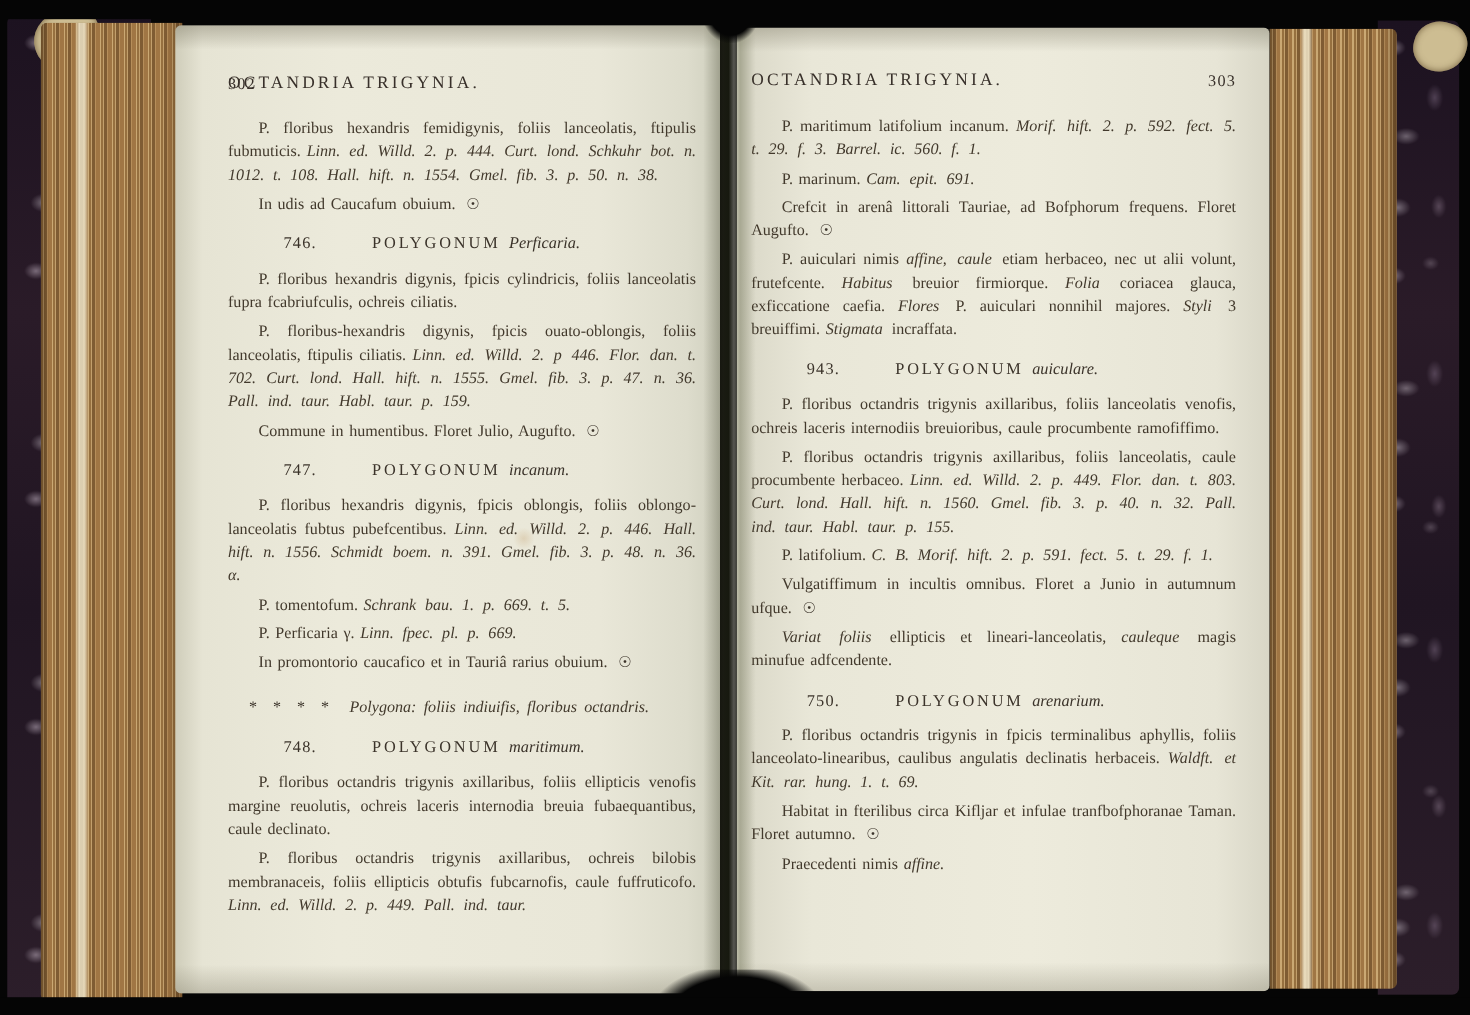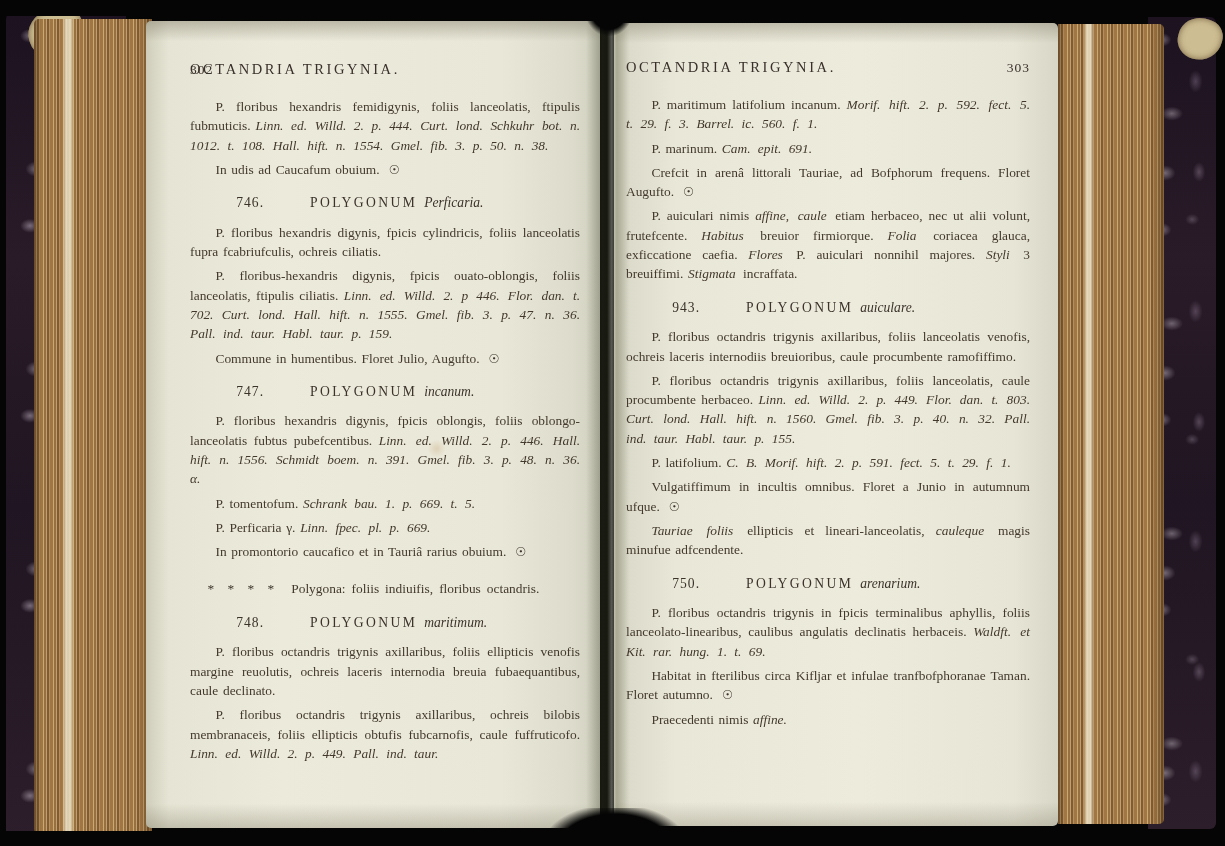--- a/index.html
+++ b/index.html
@@ -92,21 +92,21 @@
   .i{font-style:italic;word-spacing:.3em;}
   .species-heading{
     text-indent:3.4em;margin:14px 0 10px !important;
     font-size:13.6px;color:#3b332a;
   }
   .h-num{letter-spacing:1px;margin-right:12px;}
   .h-genus{letter-spacing:2.4px;margin-left:34px;}
   .h-species{font-style:italic;margin-left:7px;}
   .stars-line{margin:18px 0 10px !important;text-indent:1.3em;}
   .stars{letter-spacing:5px;margin-right:12px;color:#3b332a;}
-  .stars-text{word-spacing:.2em;}
+  .stars-text{font-style:italic;word-spacing:.2em;}
   .sun{
     font-family:"DejaVu Sans",sans-serif;
     font-size:12.5px;margin-left:9px;color:#3b332a;
   }
 </style>
 </head>
 <body>
 
 <div class="stage">
 
@@ -155,21 +155,21 @@
       <div class="page-body" id="right-page-body">
           <p class="para"><span class="r">P. maritimum latifolium incanum. </span><span class="i">Morif. hift. 2. p. 592. fect. 5. t. 29. f. 3. Barrel. ic. 560. f. 1.</span></p>
           <p class="para"><span class="r">P. marinum. </span><span class="i">Cam. epit. 691.</span></p>
           <p class="para"><span class="r">Crefcit in arenâ littorali Tauriae, ad Bofphorum frequens. Floret Augufto.</span><span class="sun">☉</span></p>
           <p class="para"><span class="r">P. auiculari nimis </span><span class="i">affine, caule </span><span class="r">etiam herbaceo, nec ut alii volunt, frutefcente. </span><span class="i">Habitus </span><span class="r">breuior firmiorque. </span><span class="i">Folia </span><span class="r">coriacea glauca, exficcatione caefia. </span><span class="i">Flores </span><span class="r">P. auiculari nonnihil majores. </span><span class="i">Styli </span><span class="r">3 breuiffimi. </span><span class="i">Stigmata </span><span class="r">incraffata.</span></p>
           <p class="species-heading"><span class="h-num">943.</span><span class="h-genus">POLYGONUM</span><span class="h-species">auiculare.</span></p>
           <p class="para"><span class="r">P. floribus octandris trigynis axillaribus, foliis lanceolatis venofis, ochreis laceris internodiis breuioribus, caule procumbente ramofiffimo.</span></p>
           <p class="para"><span class="r">P. floribus octandris trigynis axillaribus, foliis lanceolatis, caule procumbente herbaceo. </span><span class="i">Linn. ed. Willd. 2. p. 449. Flor. dan. t. 803. Curt. lond. Hall. hift. n. 1560. Gmel. fib. 3. p. 40. n. 32. Pall. ind. taur. Habl. taur. p. 155.</span></p>
           <p class="para"><span class="r">P. latifolium. </span><span class="i">C. B. Morif. hift. 2. p. 591. fect. 5. t. 29. f. 1.</span></p>
           <p class="para"><span class="r">Vulgatiffimum in incultis omnibus.  Floret a Junio in autumnum ufque.</span><span class="sun">☉</span></p>
-          <p class="para"><span class="i">Tauriae foliis </span><span class="r">ellipticis et lineari-lanceolatis, </span><span class="i">cauleque </span><span class="r">magis minufue adfcendente.</span></p>
+          <p class="para"><span class="i">Variat foliis </span><span class="r">ellipticis et lineari-lanceolatis, </span><span class="i">cauleque </span><span class="r">magis minufue adfcendente.</span></p>
           <p class="species-heading"><span class="h-num">750.</span><span class="h-genus">POLYGONUM</span><span class="h-species">arenarium.</span></p>
           <p class="para"><span class="r">P. floribus octandris trigynis in fpicis terminalibus aphyllis, foliis lanceolato-linearibus, caulibus angulatis declinatis herbaceis. </span><span class="i">Waldft. et Kit. rar. hung. 1. t. 69.</span></p>
           <p class="para"><span class="r">Habitat in fterilibus circa Kifljar et infulae tranfbofphoranae Taman.  Floret autumno.</span><span class="sun">☉</span></p>
           <p class="para"><span class="r">Praecedenti nimis </span><span class="i">affine.</span></p>
         </div>
     </div>
   </div>
 
   <div class="gutter"></div>
   <div class="gutter-dip-top"></div>

